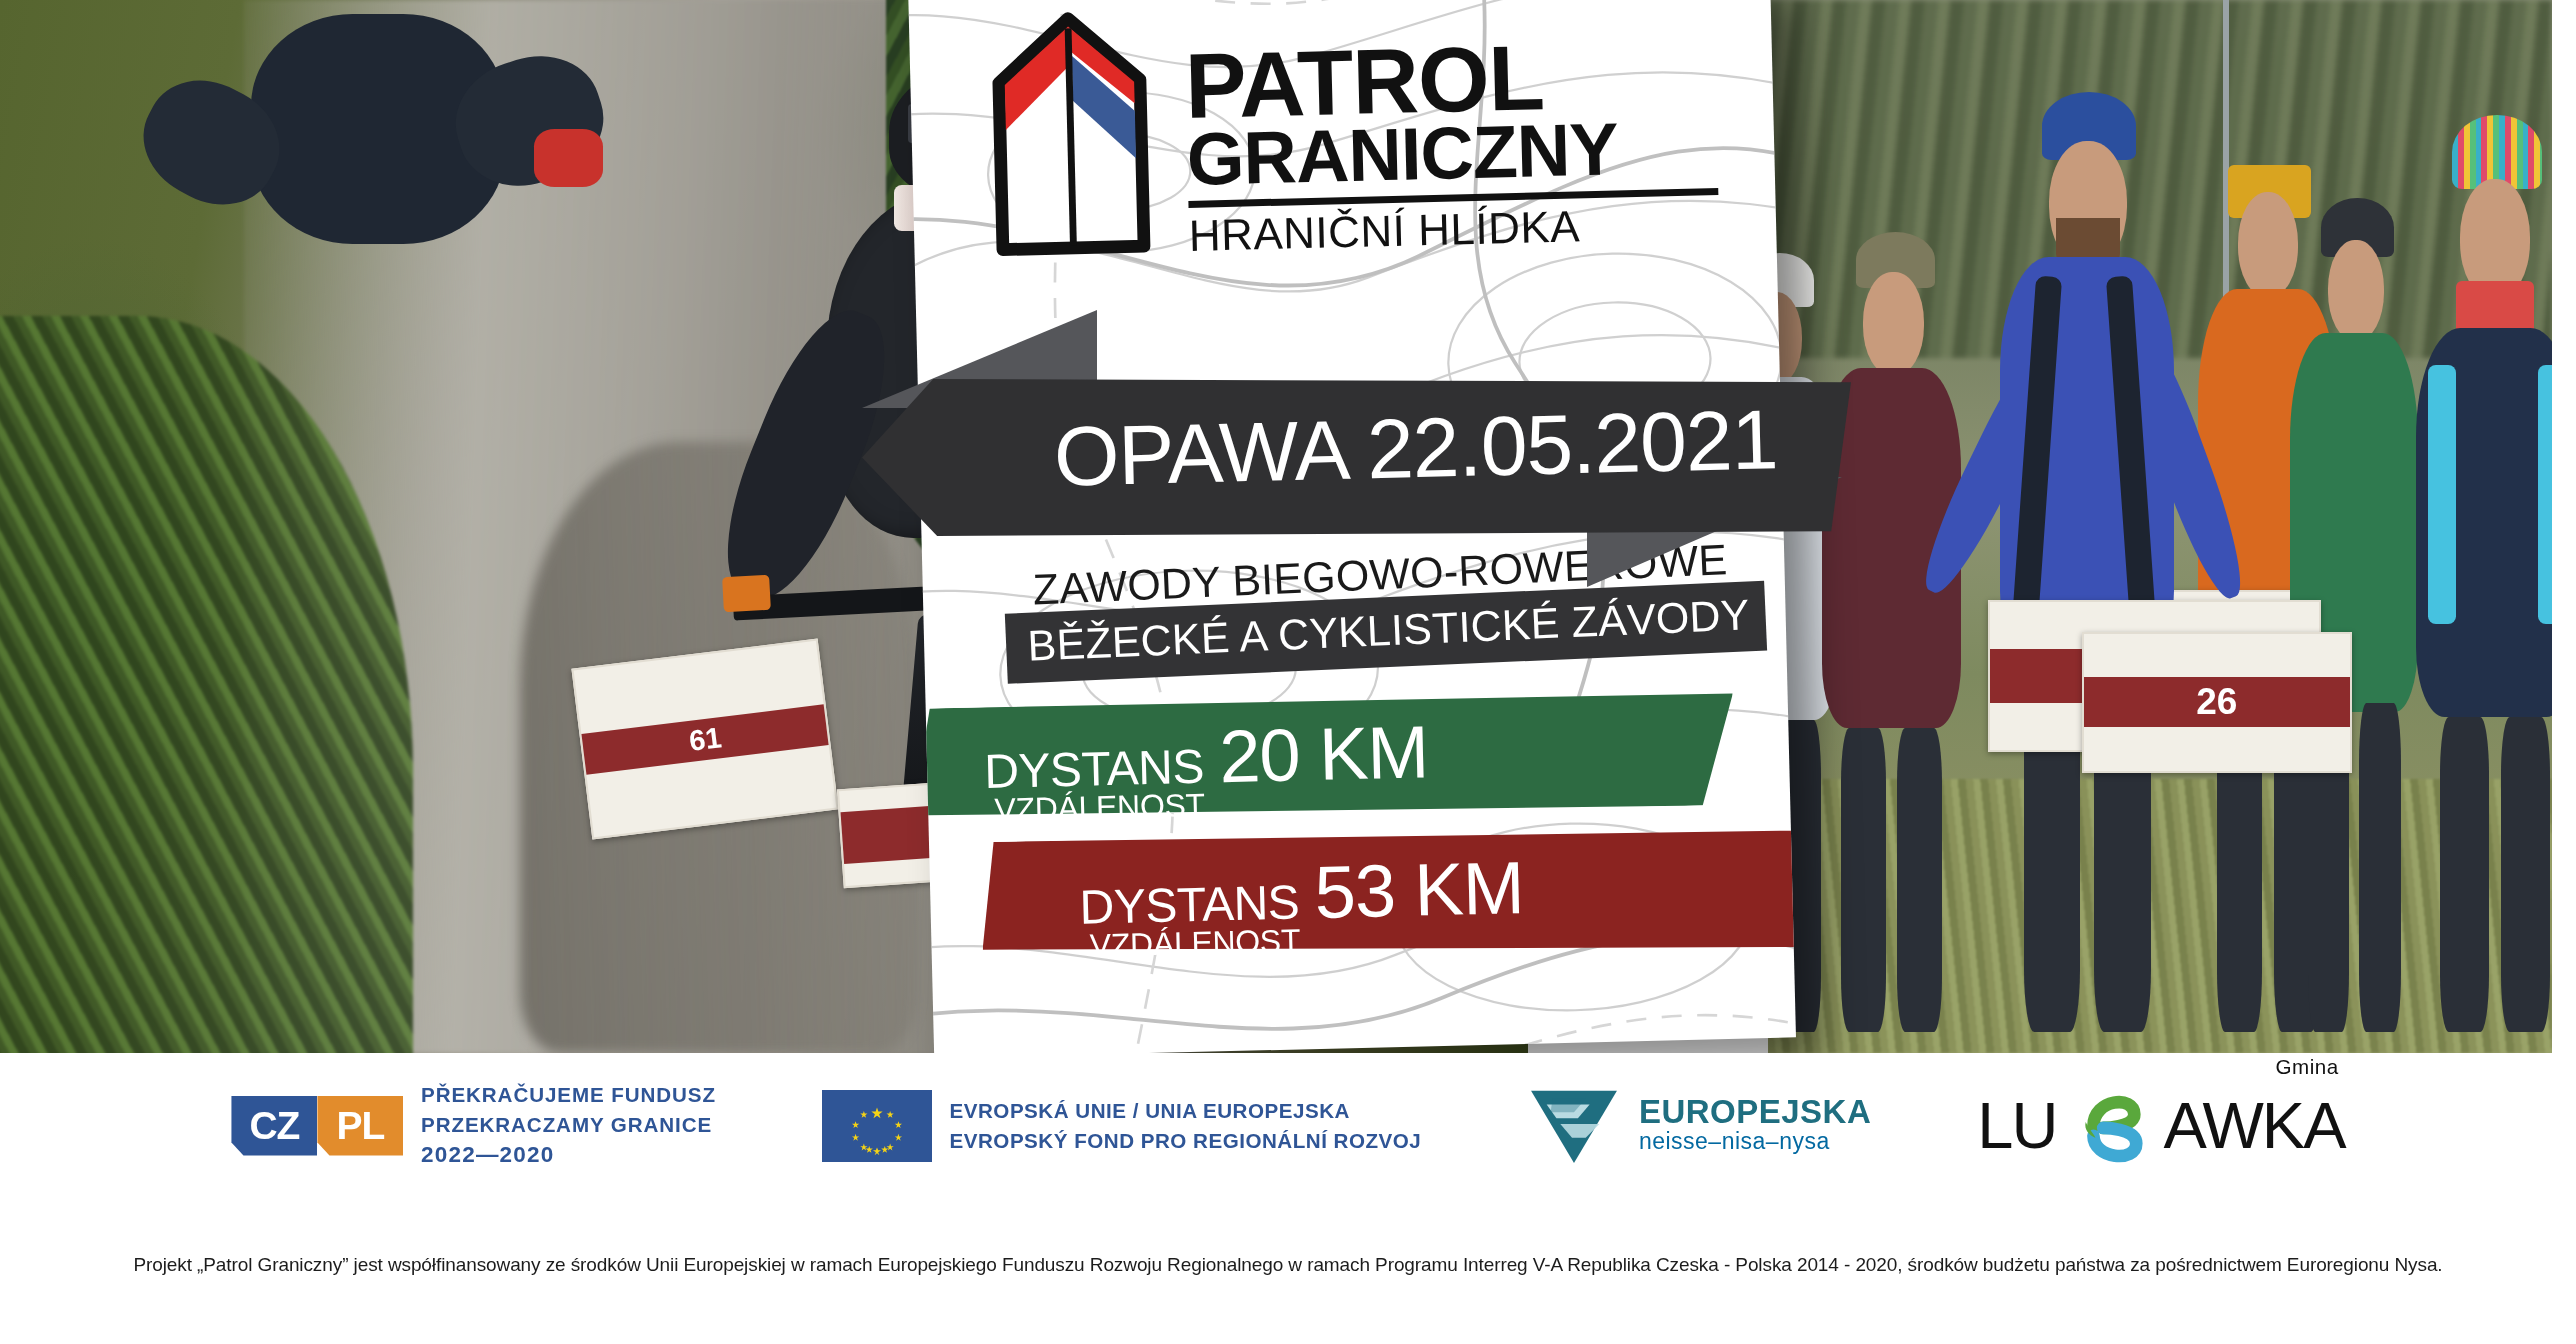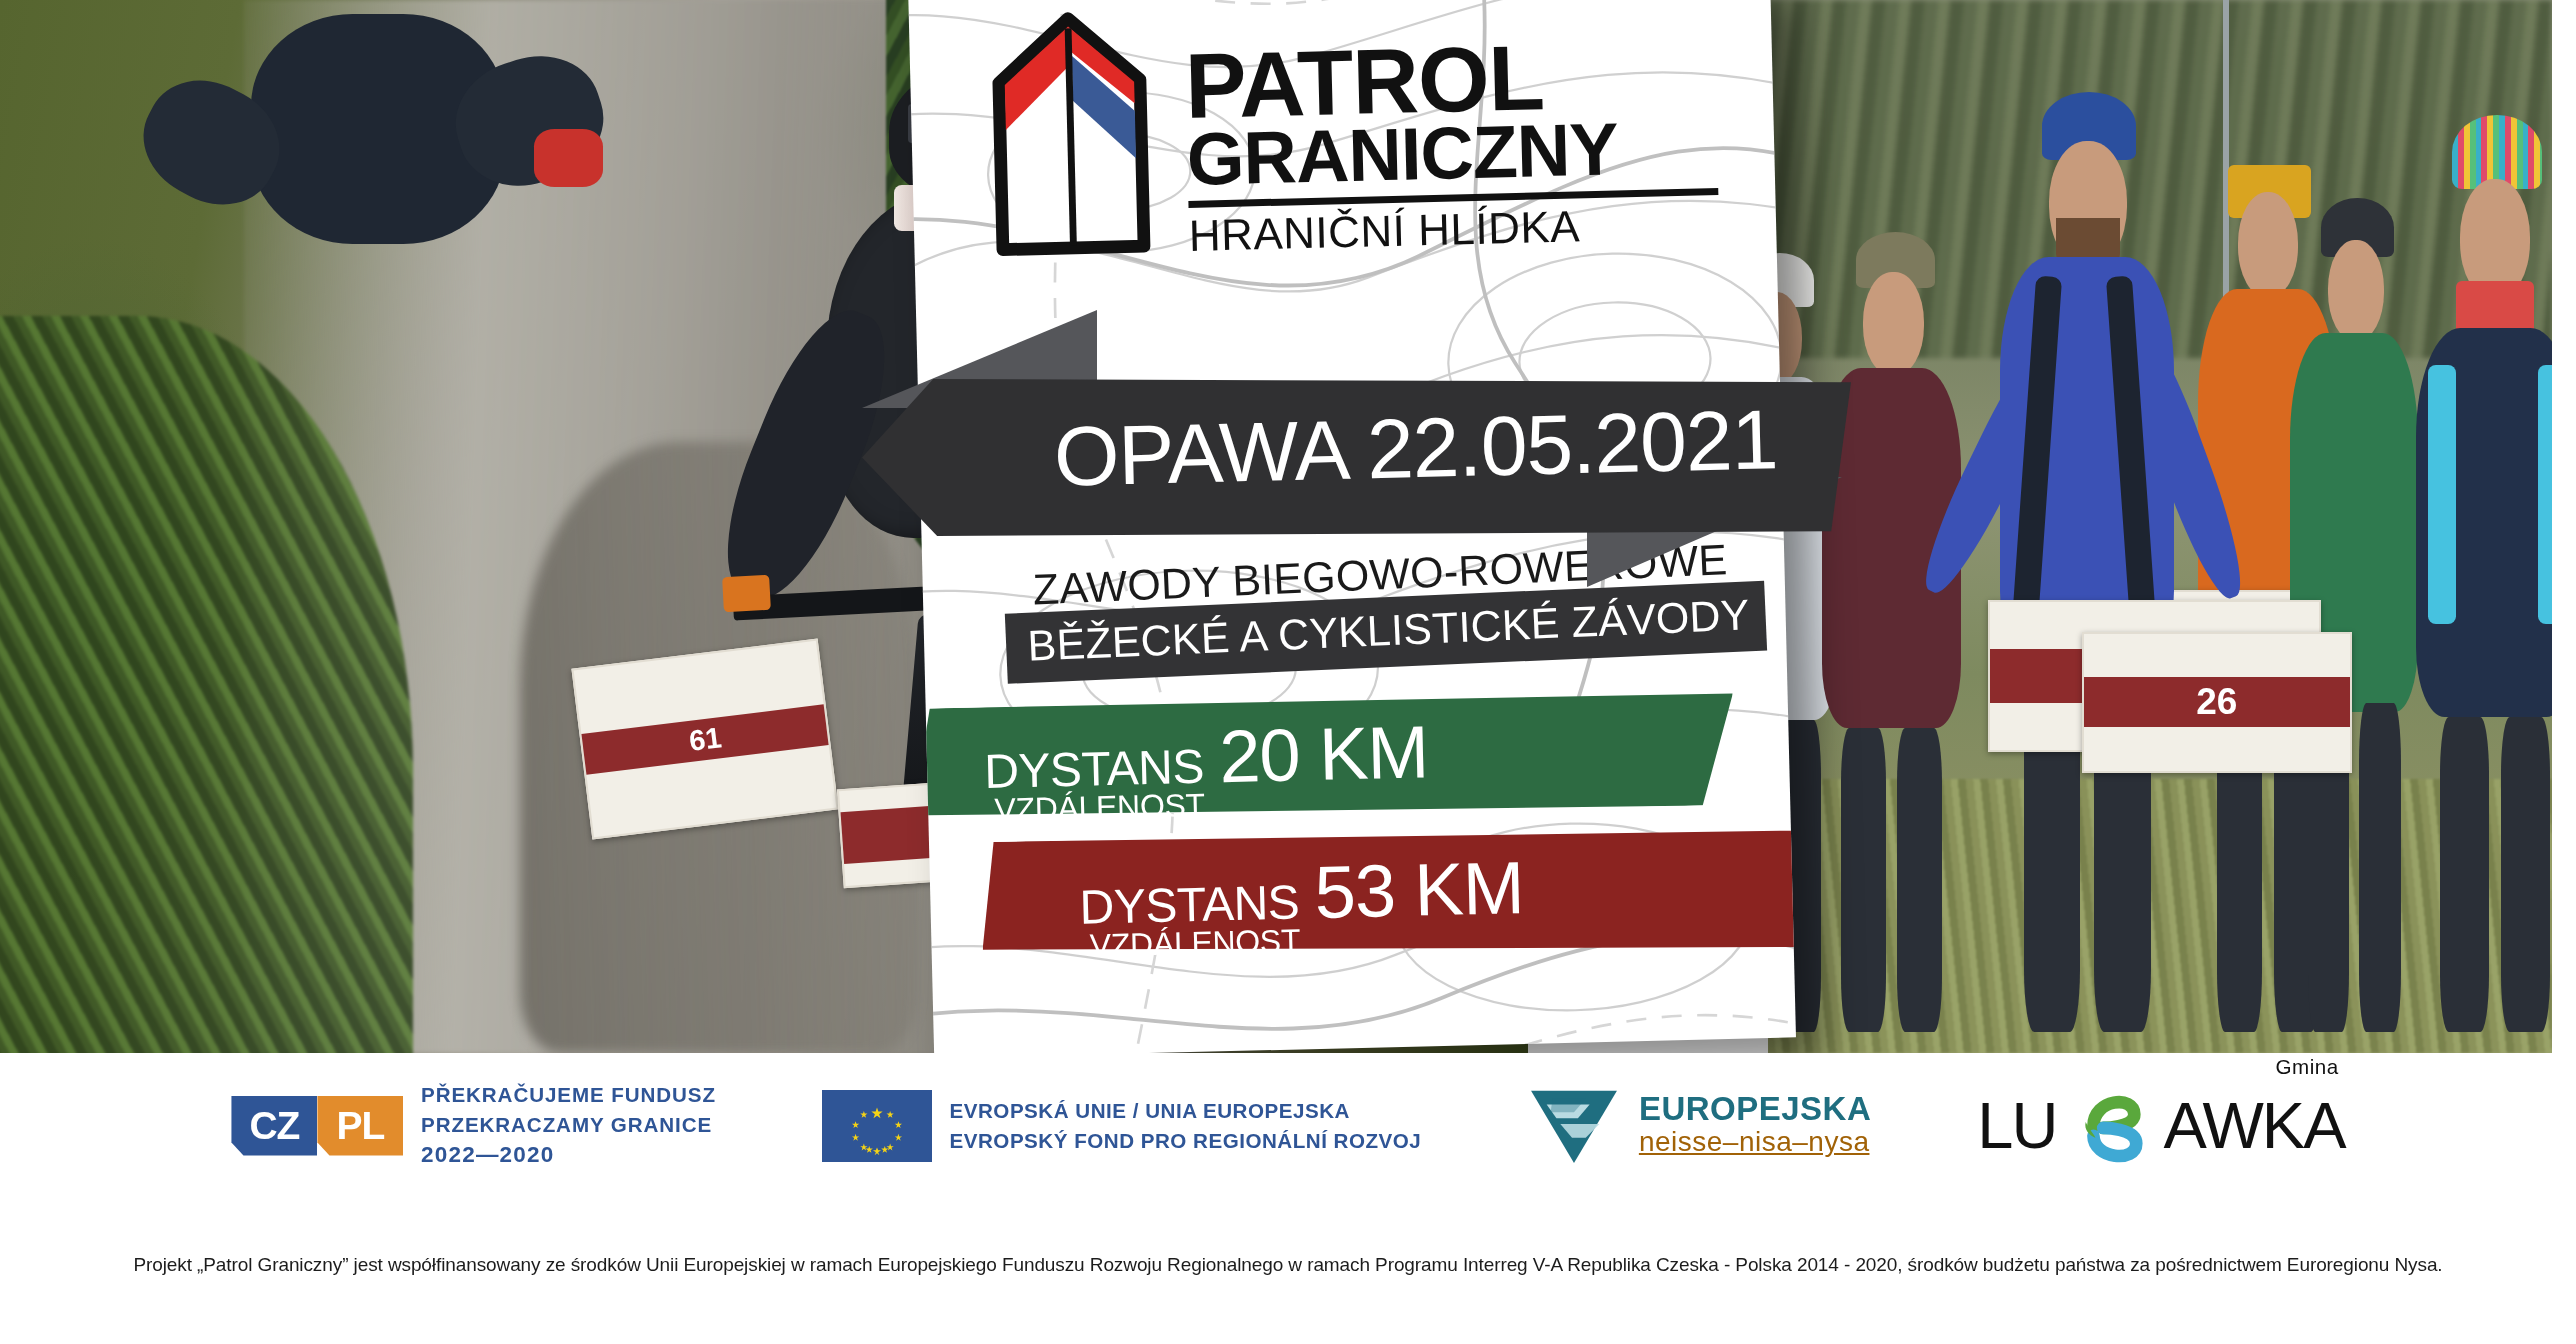--- a/index.html
+++ b/index.html
@@ -184,21 +184,21 @@
     color:#fff;font-weight:700;font-size:39px;display:flex;align-items:center;justify-content:center;letter-spacing:-1px;}
   .czpl-b{width:86px;background:#e28c2c;clip-path:polygon(0 0,100% 0,100% 100%,14% 100%,0 78%);
     color:#fff;font-weight:700;font-size:39px;display:flex;align-items:center;justify-content:center;letter-spacing:-1px;}
   .czpl-txt{color:#2f5596;font-size:20.6px;line-height:1.42;letter-spacing:0.9px;font-weight:600;}
   .czpl-txt .yr{font-size:22.5px;font-weight:700;letter-spacing:1.2px;}
 
   .eu-flag{width:110px;height:72px;background:#2f5596;position:relative;}
   .eu-txt{color:#2f5596;font-size:20.6px;line-height:1.46;letter-spacing:0.5px;font-weight:600;}
 
   .er-txt .t1{color:#1f6e80;font-size:33px;font-weight:700;letter-spacing:0.5px;line-height:1;}
-  .er-txt .t2{color:#a16207;font-size:28px;font-weight:400;letter-spacing:0.5px;line-height:1.2;text-decoration:underline;}
+  .er-txt .t2{color:#0369a1;font-size:23px;font-weight:400;letter-spacing:0.5px;line-height:1.2;}
 
   .lub{position:relative;display:flex;align-items:center;}
   .lub-txt{font-size:65px;font-weight:400;color:#111;letter-spacing:-2px;line-height:1;}
   .lub-gmina{position:absolute;right:5.9px;top:-25.5px;font-size:20.6px;color:#111;letter-spacing:0.5px;}
 
   .disclaimer{position:absolute;left:0;top:201px;width:2576px;text-align:center;
     font-size:19px;color:#1c1c1c;letter-spacing:-0.1px;}
 </style>
 </head>
 <body>

